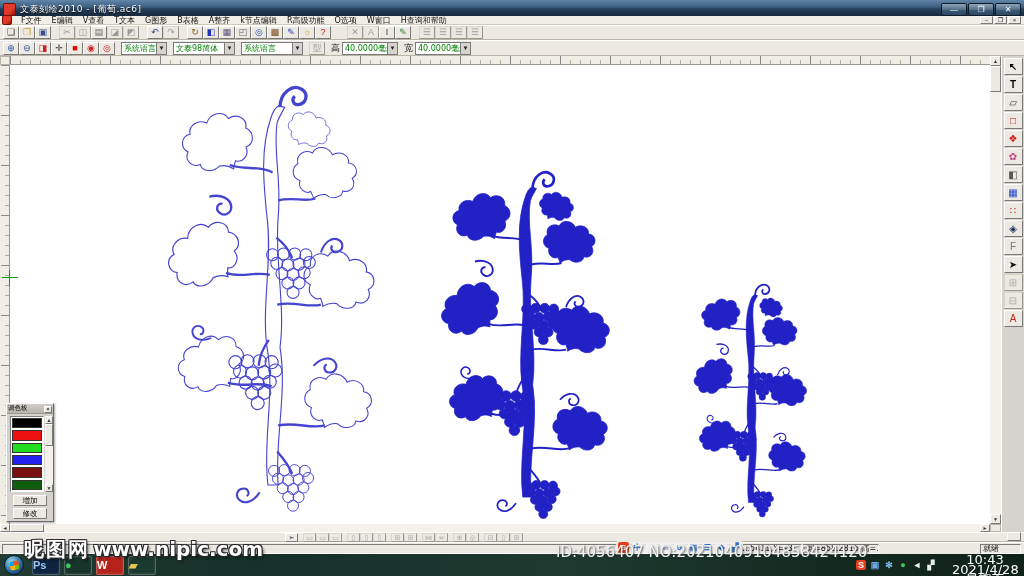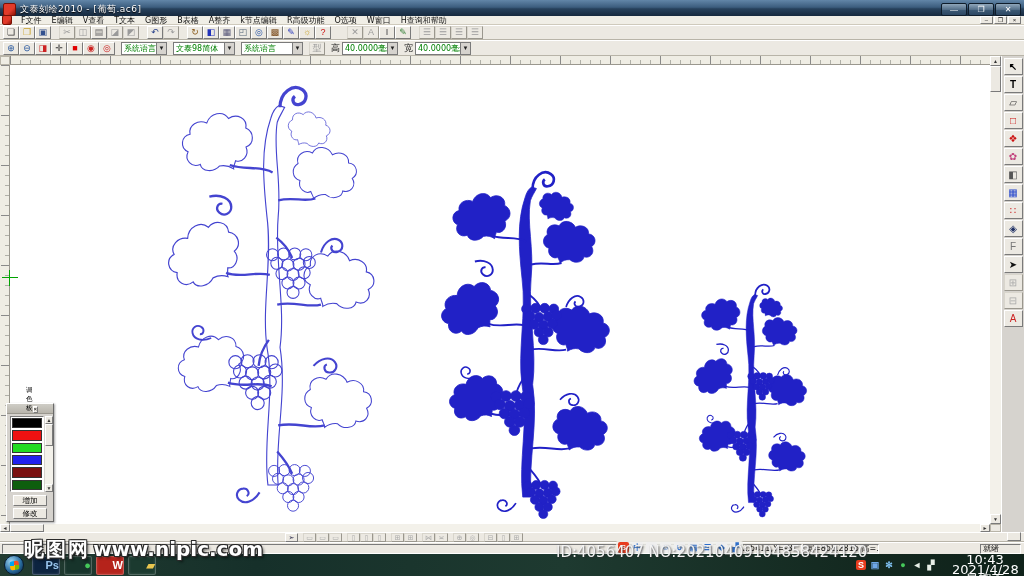--- a/index.html
+++ b/index.html
@@ -82,41 +82,41 @@
   .sbox{position:absolute;top:1px;height:10px;box-sizing:border-box;border:1px solid;border-color:#7a7a7a #fff #fff #7a7a7a;
     font-size:8px;line-height:8px;padding:0 2px;white-space:nowrap;overflow:hidden;color:#111}
   
   #imebar{left:616px;top:541px;height:12px;display:flex;align-items:center;gap:3px;background:rgba(240,240,235,.85);padding:0 2px;border-radius:2px}
   #imebar .logo{width:11px;height:11px;border-radius:2px;font-size:8px;font-weight:bold;line-height:11px;text-align:center}
   #imebar .ig{font-size:8px;line-height:11px}
   
   #palette{left:6px;top:403px;width:48px;height:119px;background:#d6d3ce;border:1px solid;border-color:#fff #6a6a6a #6a6a6a #fff;
     box-shadow:1px 1px 2px rgba(0,0,0,.35);box-sizing:border-box}
   #palette .ptitle{height:9px;display:flex;align-items:flex-end;background:linear-gradient(#cfcdc6,#b8b5ac);
-    font-size:6.5px;padding:0 19px;border-bottom:1px solid #9a978e}
+    font-size:6.5px;padding:0 1px;border-bottom:1px solid #9a978e}
   #palette .ptitle .t{flex:1}
   #palette .pclose{width:8px;height:7px;font-size:6px;line-height:5px;text-align:center;background:#ece9e2;
     border:1px solid;border-color:#fff #7a7a7a #7a7a7a #fff;padding:0}
   #swatchbox{position:absolute;left:3px;top:12px;width:34px;height:76px;background:#fff;border:1px solid;
     border-color:#7a7a7a #fff #fff #7a7a7a;box-sizing:border-box;padding:1px;display:flex;flex-direction:column;gap:2px}
   .swatch{height:9px;border:1px solid #333}
   #palscroll{position:absolute;left:38px;top:12px;width:8px;height:76px;background:#f3f1ea}
   #palscroll .sbtn{position:absolute;left:0;width:8px;height:8px}
   #palscroll .pthumb{position:absolute;left:0;top:8px;width:8px;height:22px;background:#ece9e2;border:1px solid;border-color:#fff #7a7a7a #7a7a7a #fff;box-sizing:border-box}
   .pbtn{position:absolute;left:6px;width:34px;height:11px;background:#ece9e2;border:1px solid;border-color:#fff #7a7a7a #7a7a7a #fff;
     font-size:7.5px;line-height:9px;text-align:center;padding:0}
   
   #taskbar{left:0;top:554px;width:1024px;height:22px;
     background:linear-gradient(90deg,#223c31,#16302a 25%,#1e3a30 55%,#13281f 85%,#0f221a)}
   #startorb{position:absolute;left:4px;top:555px;width:20px;height:20px;border-radius:50%;
     background:radial-gradient(circle at 35% 30%,#9fd4ef,#2a6da0 55%,#0c2e4e 90%);border:1px solid #081c30;box-sizing:border-box}
   #startorb .flag{position:absolute;left:5px;top:5px;width:9px;height:9px;border-radius:2px;
     background:conic-gradient(from 0deg,#f25022 0 25%,#7fba00 0 50%,#ffb900 0 75%,#00a4ef 0);transform:rotate(-8deg)}
   .taskbtn{position:absolute;top:556px;width:28px;height:19px;border:1px solid rgba(255,255,255,.25);border-radius:2px;
-    font-size:11px;font-weight:bold;text-align:right;line-height:17px;padding:0;box-shadow:inset 0 0 3px rgba(255,255,255,.15)}
+    font-size:11px;font-weight:bold;text-align:left;line-height:17px;padding:0;box-shadow:inset 0 0 3px rgba(255,255,255,.15)}
   #tray{position:absolute;left:856px;top:556px;display:flex;align-items:center;gap:4px;height:18px}
   #tray .logo{width:10px;height:10px;border-radius:2px;font-size:7px;font-weight:bold;line-height:10px;text-align:center}
   #tray .ig{font-size:9px;line-height:10px}
   #clockbox{position:absolute;left:952px;top:555px;width:66px;height:31px;color:#fff;font-size:13px;text-align:center;line-height:10px}
   
   #wm-site{left:24px;top:536px;color:#fff;font-weight:bold;z-index:60;white-space:nowrap;
     text-shadow:-1px -1px 0 #2a2a2a,1px -1px 0 #2a2a2a,-1px 1px 0 #2a2a2a,1px 1px 0 #2a2a2a,2px 2px 3px rgba(0,0,0,.6)}
   #wm-site .cn{font-size:20px;letter-spacing:2px}
   #wm-site .en{font-size:20px}
   #wm-id{left:556px;top:543px;color:#f2f2f2;font-size:15px;z-index:60;white-space:nowrap;

